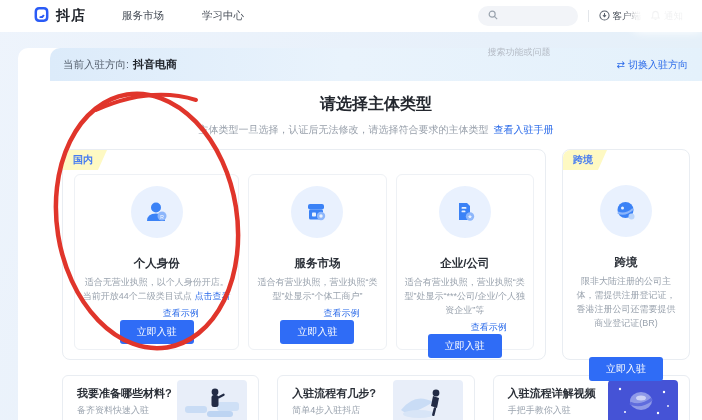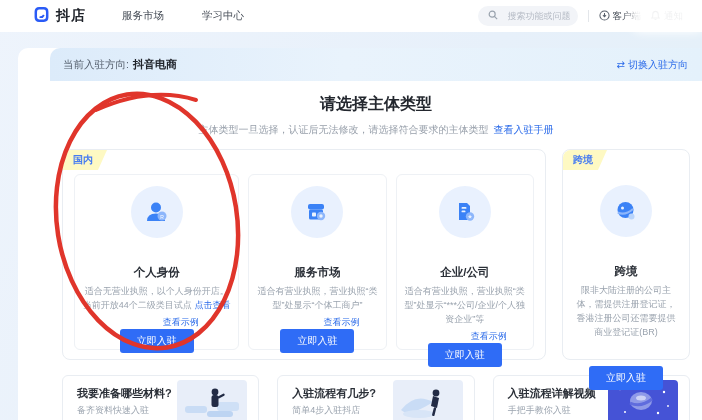--- a/index.html
+++ b/index.html
@@ -10,22 +10,22 @@
     position:relative; overflow:hidden; color:#1f2329;
   }
   
   .header { position:absolute; top:0; left:0; width:702px; height:32px;
     background:#ffffff; display:flex; align-items:center; padding:0 10px 0 32px; z-index:2;}
   .logo { display:flex; align-items:center; gap:5px; }
   .logo-txt { font-size:14px; font-weight:bold; color:#20242b; letter-spacing:1px;}
   .nav { display:flex; gap:38px; margin-left:36px;font-family:Liberation Serif, serif; }
   .nav-item { font-size:10.5px; color:#464d57; cursor:pointer; }
   .spacer { flex:1; }
-  .search { display:flex; gap:10px; background:#f2f4f8;
-    border-radius:11px; height:20px; padding:0 10px; width:100px; }
+  .search { display:flex; gap:23px; background:#f2f4f8;
+    border-radius:11px; height:20px; padding:0 10px; width:100px;flex-direction:column; }
   .search input { border:none; outline:none; background:transparent; width:76px;
     font-size:9px; color:#59616c; font-family:inherit;}
   .search input::placeholder { color:#b4bac4; }
   .hdr-div { width:1px; height:12px; background:#e3e6ea; margin:0 10px; }
   .hdr-act { display:flex; align-items:center; gap:3px; font-size:9.5px; color:#464d57; cursor:pointer; margin-right:9px;}
   .redacted { position:absolute; top:3px; right:2px; width:64px; height:24px;
     background:rgba(255,255,255,.92); border-radius:6px; filter:blur(1.5px); box-shadow:0 0 8px 6px rgba(255,255,255,.85); }
   
   .panel { position:absolute; left:18px; top:48px; width:684px; height:406px;
     background:#ffffff; border-top-left-radius:10px; z-index:1;padding-left:32px; }
@@ -48,21 +48,21 @@
     display:flex; align-items:center; border-top-left-radius:8px;
     clip-path:polygon(0 0,100% 0,calc(100% - 9px) 100%,0 100%); }
   .cards3 { display:flex; gap:9px; padding:24px 11px 0; }
   .ecard { border:1px solid #eef1f5; border-radius:6px; background:#fff;
     display:flex; flex-direction:column; align-items:center; text-align:center;
     padding:11px 7px 12px; height:176px; cursor:pointer;}
   .ecard.c1 { width:166px; } .ecard.c2,.ecard.c3 { width:139px; }
   .cross-inner { display:flex; flex-direction:column; align-items:center; text-align:center; padding:35px 10px 0;}
   .icirc { width:52px; height:52px; border-radius:50%; background:#e9f1fe;
     display:flex; align-items:center; justify-content:center; flex:none;}
-  .etitle { font-size:11.5px; font-weight:bold; color:#2a2f37; margin-top:27px;text-align:right;}
+  .etitle { font-size:11.5px; font-weight:bold; color:#2a2f37; margin-top:18px;text-align:right;}
   .edesc { font-size:9px; color:#9aa3ae; line-height:1.55; margin-top:5px;}
   .edesc a { color:#2a6ae9; text-decoration:none; cursor:pointer;}
   .example { font-size:9px; color:#2a6ae9; margin-top:3px; cursor:pointer;margin-left:48px;}
   .join-btn { margin-top:auto; background:#2f6cf6; color:#fff; border:none; border-radius:3px;
     font-size:10px; padding:5px 17px; cursor:pointer; font-family:inherit;}
   .cross-inner .join-btn { margin-top:26px; }
   
   .helps { display:flex; gap:18px; padding:0 12px; margin-top:15px; }
   .hcard { flex:1; height:53px; border:1px solid #e9edf2; border-radius:6px; background:#fff;
     display:flex; align-items:center; justify-content:space-between; padding:0 11px 0 14px; cursor:pointer;}

